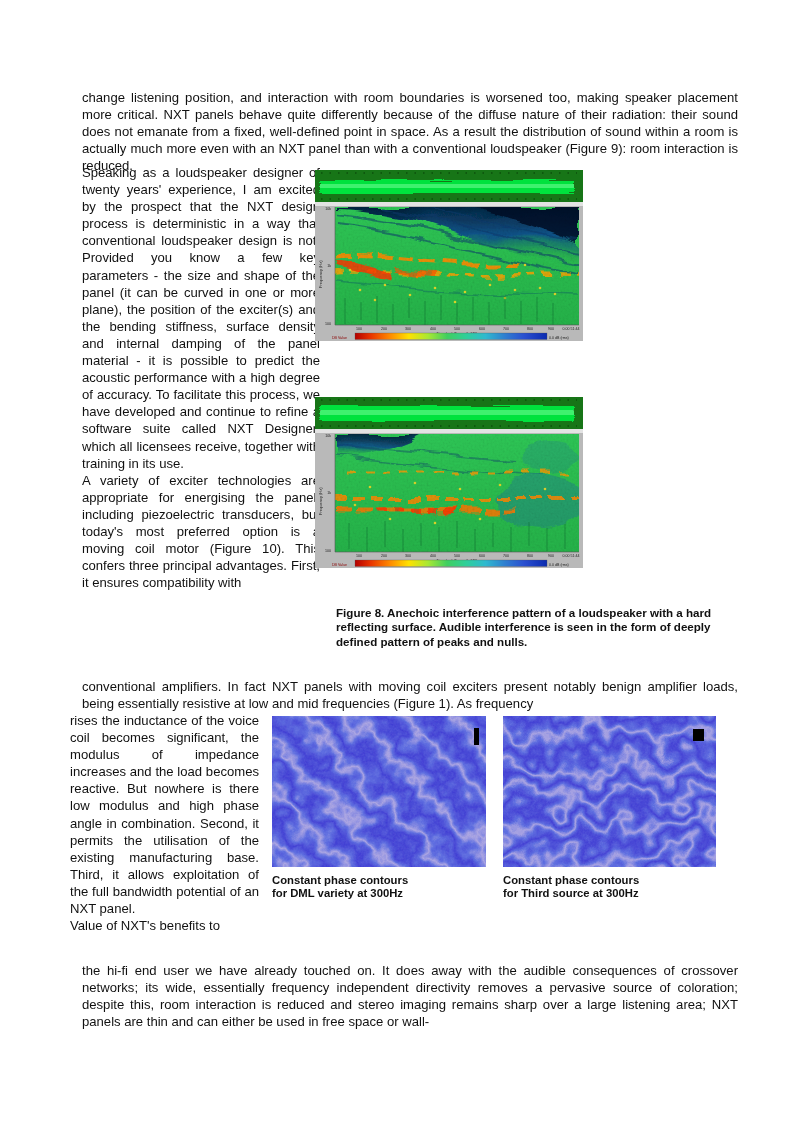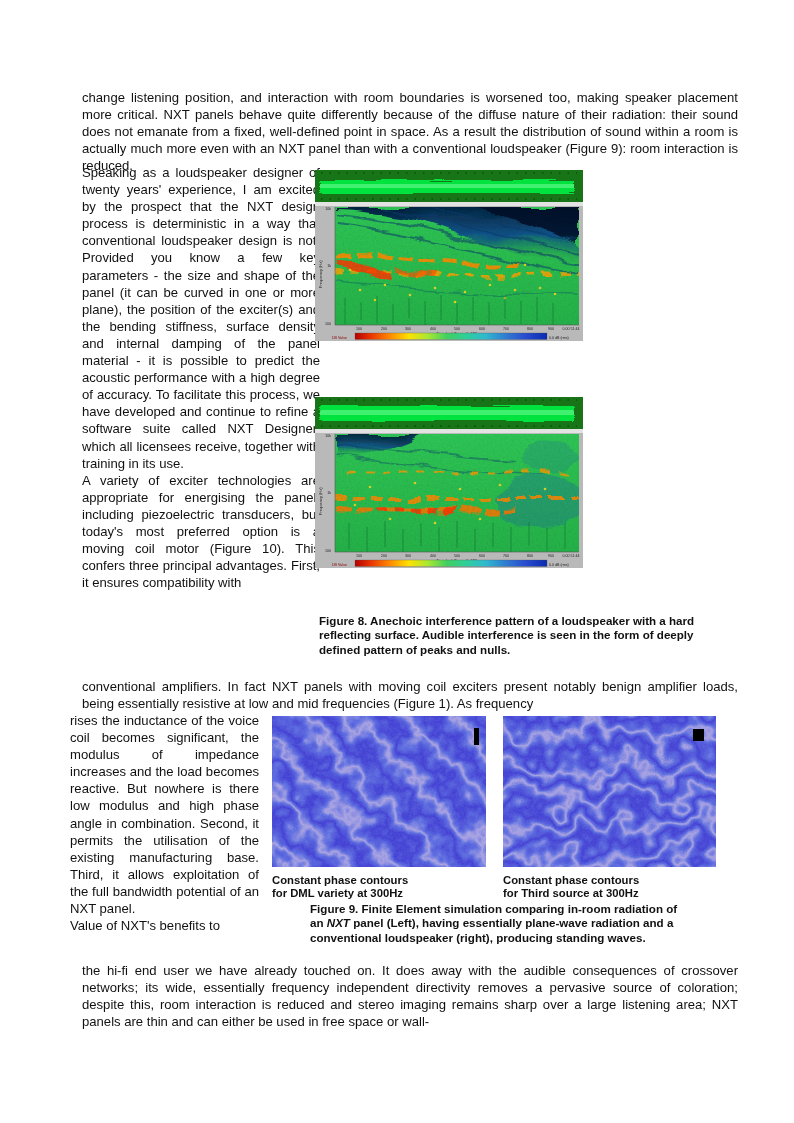--- a/index.html
+++ b/index.html
@@ -240,21 +240,21 @@
       </g>
 
       <g font-family="Liberation Sans, sans-serif">
         <text x="17" y="169" font-size="3.6" fill="#8a0000">DB Value</text>
         <rect x="40" y="163" width="192" height="6.5" fill="url(#cbar)" stroke="#555" stroke-width="0.3"></rect>
         <text x="234" y="169" font-size="3.6" fill="#222">0.0 dB (rms)</text>
       </g>
     </svg>
   </div>
 
-  <p class="caption" style="left:319px;top:606px;width:392px;margin-top:8px;">Figure 8.  Anechoic interference pattern of a loudspeaker with a hard reflecting surface.  Audible interference is seen in the form of deeply defined pattern of peaks and nulls.</p>
+  <p class="caption" style="left:336px;top:606px;width:392px;">Figure 8.  Anechoic interference pattern of a loudspeaker with a hard reflecting surface.  Audible interference is seen in the form of deeply defined pattern of peaks and nulls.</p>
 
   <p class="body-text" style="left:70px;top:666px;width:656px;">conventional amplifiers. In fact NXT panels with moving coil exciters present notably benign amplifier loads, being essentially resistive at low and mid frequencies (Figure 1). As frequency</p>
 
   <div class="body-text col" style="left:58px;top:700px;width:189px;">
     <p>rises the inductance of the voice coil becomes significant, the modulus of impedance increases and the load becomes reactive. But nowhere is there low modulus and high phase angle in combination. Second, it permits the utilisation of the existing manufacturing base. Third, it allows exploitation of the full bandwidth potential of an NXT panel.</p>
     <p>Value of NXT's benefits to</p>
   </div>
 
   <div class="figure" style="left:272px;top:716px;">
     <svg width="214" height="151" viewBox="0 0 214 151">
@@ -314,19 +314,16 @@
 
   <p class="fig9-label" style="left:272px;top:874px;width:214px;">
     <span>Constant phase contours</span><br>
     <span>for DML variety at 300Hz</span>
   </p>
   <p class="fig9-label" style="left:503px;top:874px;width:213px;">
     <span>Constant phase contours</span><br>
     <span>for Third source at 300Hz</span>
   </p>
 
-  <p class="caption" style="left:310px;top:902px;width:382px;">
-    <span>Figure 9. Finite Element simulation comparing in-room radiation of an </span><i>NXT</i><span> panel (Left), having essentially plane-wave radiation and a conventional loudspeaker (right), producing standing waves.</span>
-  </p>
 
   <p class="body-text" style="left:70px;top:950px;width:656px;">the hi-fi end user we have already touched on. It does away with the audible consequences of crossover networks; its wide, essentially frequency independent directivity removes a pervasive source of coloration; despite this, room interaction is reduced and stereo imaging remains sharp over a large listening area; NXT panels are thin and can either be used in free space or wall-</p>
 
 </div>
 
 </body></html>

